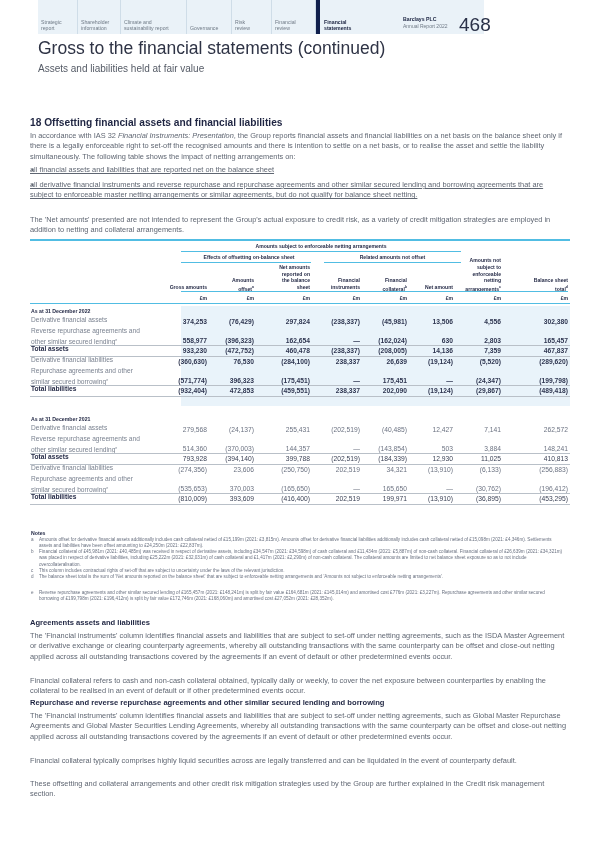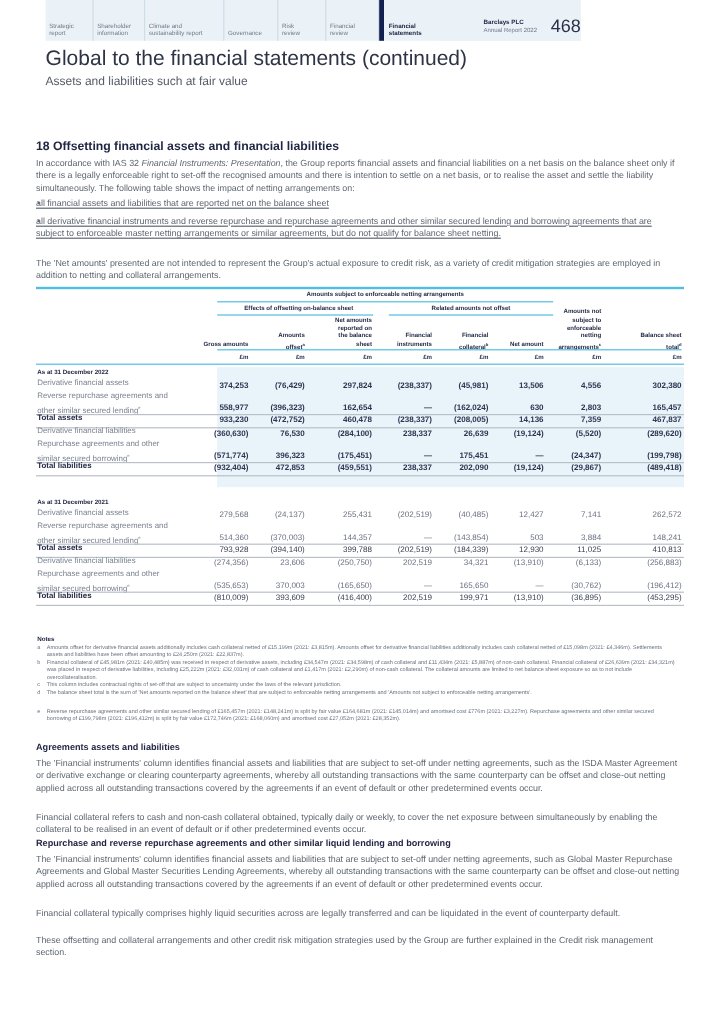--- a/index.html
+++ b/index.html
@@ -10,21 +10,21 @@
   .topnav { position: absolute; left: 38px; top: 0; width: 446px; height: 34px;
             background: #eaf2f8; display: flex; }
   .navitem { height: 34px; border-right: 1px solid #cfdde8; box-sizing: border-box;
              padding: 0 0 0 3px; display: flex; align-items: flex-end; padding-bottom: 3px;
              font-size: 5.2px; line-height: 6.2px; color: #6f7a86; }
   .navitem.active { color: #1a2340; font-weight: bold; border-left: 4px solid #11204d; padding-left: 4px; }
   .navitem:last-child { border-right: none; }
   .brandbox { position: absolute; left: 365px; top: 0; width: 119px; height: 34px; background: #eaf2f8; }
   .brand-name { position: absolute; left: 403px; top: 16px; font-size: 5.2px; font-weight: bold; color: #1a2340; }
   .brand-sub { position: absolute; left: 403px; top: 23px; font-size: 5px; color: #6f7a86; }
-  .pagenum { position: absolute; left: 459px; top: 14px; font-size: 15px; color: #2a3148; letter-spacing: 0px; }
+  .pagenum { position: absolute; left: 459px; top: 14px; font-size: 19px; color: #2a3148; letter-spacing: 0px; }
 
   .title { position: absolute; left: 38px; top: 38px; font-size: 17.5px; color: #2e3345; }
   .subtitle { position: absolute; left: 38px; top: 63px; font-size: 10px; color: #555b66; }
 
   .h18 { position: absolute; left: 30px; top: 117px; font-size: 10.2px; font-weight: bold; color: #1f2542; }
 
   .body { position: absolute; left: 30px; width: 540px; font-size: 7.4px; line-height: 10.3px; color: #5f6672; }
   .body .it { font-style: italic; }
   .bullet { position: absolute; left: 30px; width: 540px; font-size: 7.4px; line-height: 10.3px; color: #5f6672; }
   .bullet .dot { position: absolute; left: 1px; top: 0; }
@@ -99,22 +99,22 @@
     <div>
         <div>Financial</div>
         <div>statements</div>
       </div>
   </div>
 </div>
 <div class="brand-name">Barclays PLC</div>
 <div class="brand-sub">Annual Report 2022</div>
 <div class="pagenum">468</div>
 
-<div class="title">Global to the financial statements (continued)</div>
-<div class="subtitle">Assets and liabilities such at fair value</div>
+<div class="title">Gross to the financial statements (continued)</div>
+<div class="subtitle">Assets and liabilities held at fair value</div>
 
 <div class="h18">18 Offsetting financial assets and financial liabilities</div>
 <div class="body" style="top:131px">
   <span>In accordance with IAS 32 </span><span class="it">Financial Instruments: Presentation</span><span>, the Group reports financial assets and financial liabilities on a net basis on the balance sheet only if there is a legally enforceable right to set-off the recognised amounts and there is intention to settle on a net basis, or to realise the asset and settle the liability simultaneously. The following table shows the impact of netting arrangements on:</span>
 </div>
 <div class="bullet" style="top:165px">
   <span class="dot">•</span>
   <span class="txt">all financial assets and liabilities that are reported net on the balance sheet</span>
 </div>
 <div class="bullet" style="top:180px">
@@ -332,18 +332,18 @@
       <span class="t">The balance sheet total is the sum of 'Net amounts reported on the balance sheet' that are subject to enforceable netting arrangements and 'Amounts not subject to enforceable netting arrangements'.</span>
     </div>
     <div class="note" style="top:590px;">
       <span class="k">e</span>
       <span class="t">Reverse repurchase agreements and other similar secured lending of £165,457m (2021: £148,241m) is split by fair value £164,681m (2021: £145,014m) and amortised cost £776m (2021: £3,227m). Repurchase agreements and other similar secured borrowing of £199,798m (2021: £196,412m) is split by fair value £172,746m (2021: £168,060m) and amortised cost £27,052m (2021: £28,352m).</span>
     </div>
   </div>
 
 <div class="h3" style="top:618px">Agreements assets and liabilities</div>
 <div class="body" style="top:631px">The 'Financial instruments' column identifies financial assets and liabilities that are subject to set-off under netting agreements, such as the ISDA Master Agreement or derivative exchange or clearing counterparty agreements, whereby all outstanding transactions with the same counterparty can be offset and close-out netting applied across all outstanding transactions covered by the agreements if an event of default or other predetermined events occur.</div>
-<div class="body" style="top:676px">Financial collateral refers to cash and non-cash collateral obtained, typically daily or weekly, to cover the net exposure between simultaneously by enabling the collateral to be realised in an event of default or if other predetermined events occur.</div>
-
-<div class="h3" style="top:698px">Repurchase and reverse repurchase agreements and other similar liquid lending and borrowing</div>
+<div class="body" style="top:676px">Financial collateral refers to cash and non-cash collateral obtained, typically daily or weekly, to cover the net exposure between counterparties by enabling the collateral to be realised in an event of default or if other predetermined events occur.</div>
+
+<div class="h3" style="top:698px">Repurchase and reverse repurchase agreements and other similar secured lending and borrowing</div>
 <div class="body" style="top:711px">The 'Financial instruments' column identifies financial assets and liabilities that are subject to set-off under netting agreements, such as Global Master Repurchase Agreements and Global Master Securities Lending Agreements, whereby all outstanding transactions with the same counterparty can be offset and close-out netting applied across all outstanding transactions covered by the agreements if an event of default or other predetermined events occur.</div>
 <div class="body" style="top:756px">Financial collateral typically comprises highly liquid securities across are legally transferred and can be liquidated in the event of counterparty default.</div>
 <div class="body" style="top:779px">These offsetting and collateral arrangements and other credit risk mitigation strategies used by the Group are further explained in the Credit risk management section.</div>
 
 </body></html>

